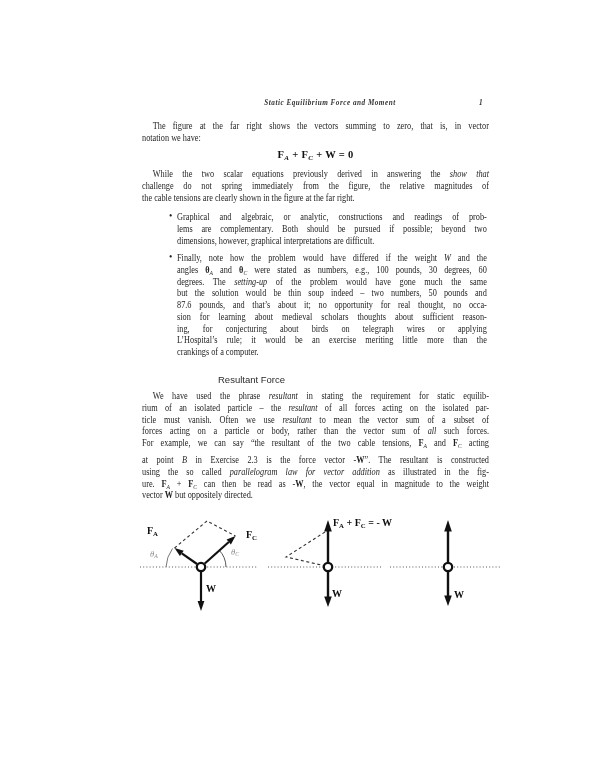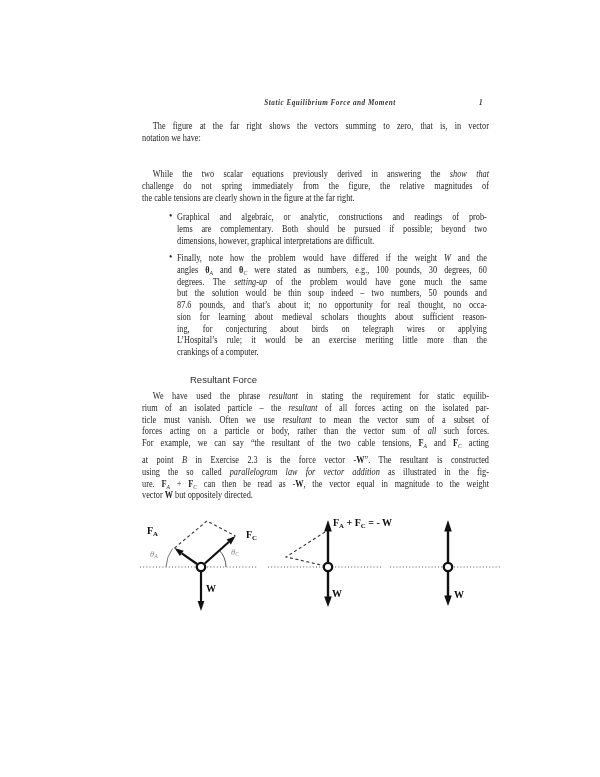--- a/index.html
+++ b/index.html
@@ -32,20 +32,21 @@
 <div class="page">
 
   <div class="abs runhead" style="left:252px; top:99px; width:156px; text-align:center;">Static Equilibrium Force and Moment</div>
   <div class="abs runhead" style="left:479px; top:99px;">1</div>
 
   <div class="abs txt colwide endleft indent" style="left:142px; top:120px;">
       <div class="jline">The figure at the far right shows the vectors summing to zero, that is, in vector</div>
       <div class="jline">notation we have:</div>
     </div>
 
+  <div class="abs eq" style="left:142px; top:149px; width:347px;">F<sub><i>A</i></sub> + F<sub><i>C</i></sub> + W = 0</div>
 
   <div class="abs txt colwide endleft indent" style="left:142px; top:168px;">
       <div class="jline">While the two scalar equations previously derived in answering the <i>show that</i></div>
       <div class="jline">challenge do not spring immediately from the figure, the relative magnitudes of</div>
       <div class="jline">the cable tensions are clearly shown in the figure at the far right.</div>
     </div>
 
   <div class="abs bulletmark" style="left:169px; top:210px;">•</div>
   <div class="abs txt colbullet endleft" style="left:177px; top:211px;">
       <div class="jline">Graphical and algebraic, or analytic, constructions and readings of prob-</div>
@@ -59,21 +60,21 @@
       <div class="jline">angles <b>θ</b><sub><i>A</i></sub> and <b>θ</b><sub><i>C</i></sub> were stated as numbers, e.g., 100 pounds, 30 degrees, 60</div>
       <div class="jline">degrees. The <i>setting-up</i> of the problem would have gone much the same</div>
       <div class="jline">but the solution would be thin soup indeed – two numbers, 50 pounds and</div>
       <div class="jline">87.6 pounds, and that’s about it; no opportunity for real thought, no occa-</div>
       <div class="jline">sion for learning about medieval scholars thoughts about sufficient reason-</div>
       <div class="jline">ing, for conjecturing about birds on telegraph wires or applying</div>
       <div class="jline">L’Hospital’s rule; it would be an exercise meriting little more than the</div>
       <div class="jline">crankings of a computer.</div>
     </div>
 
-  <div class="abs heading" style="left:142px; top:374px;padding-left:48px;">Resultant Force</div>
+  <div class="abs heading" style="left:170px; top:374px;padding-left:48px;">Resultant Force</div>
 
   <div class="abs txt colwide indent" style="left:142px; top:390px;">
       <div class="jline">We have used the phrase <i>resultant</i> in stating the requirement for static equilib-</div>
       <div class="jline">rium of an isolated particle – the <i>resultant</i> of all forces acting on the isolated par-</div>
       <div class="jline">ticle must vanish. Often we use <i>resultant</i> to mean the vector sum of a subset of</div>
       <div class="jline">forces acting on a particle or body, rather than the vector sum of <i>all</i> such forces.</div>
       <div class="jline">For example, we can say “the resultant of the two cable tensions, <b>F</b><sub><i>A</i></sub> and <b>F</b><sub><i>C</i></sub> acting</div>
     </div>
   <div class="abs txt colwide endleft" style="left:142px; top:454px;">
       <div class="jline">at point <i>B</i> in Exercise 2.3 is the force vector -<b>W</b>”. The resultant is constructed</div>

